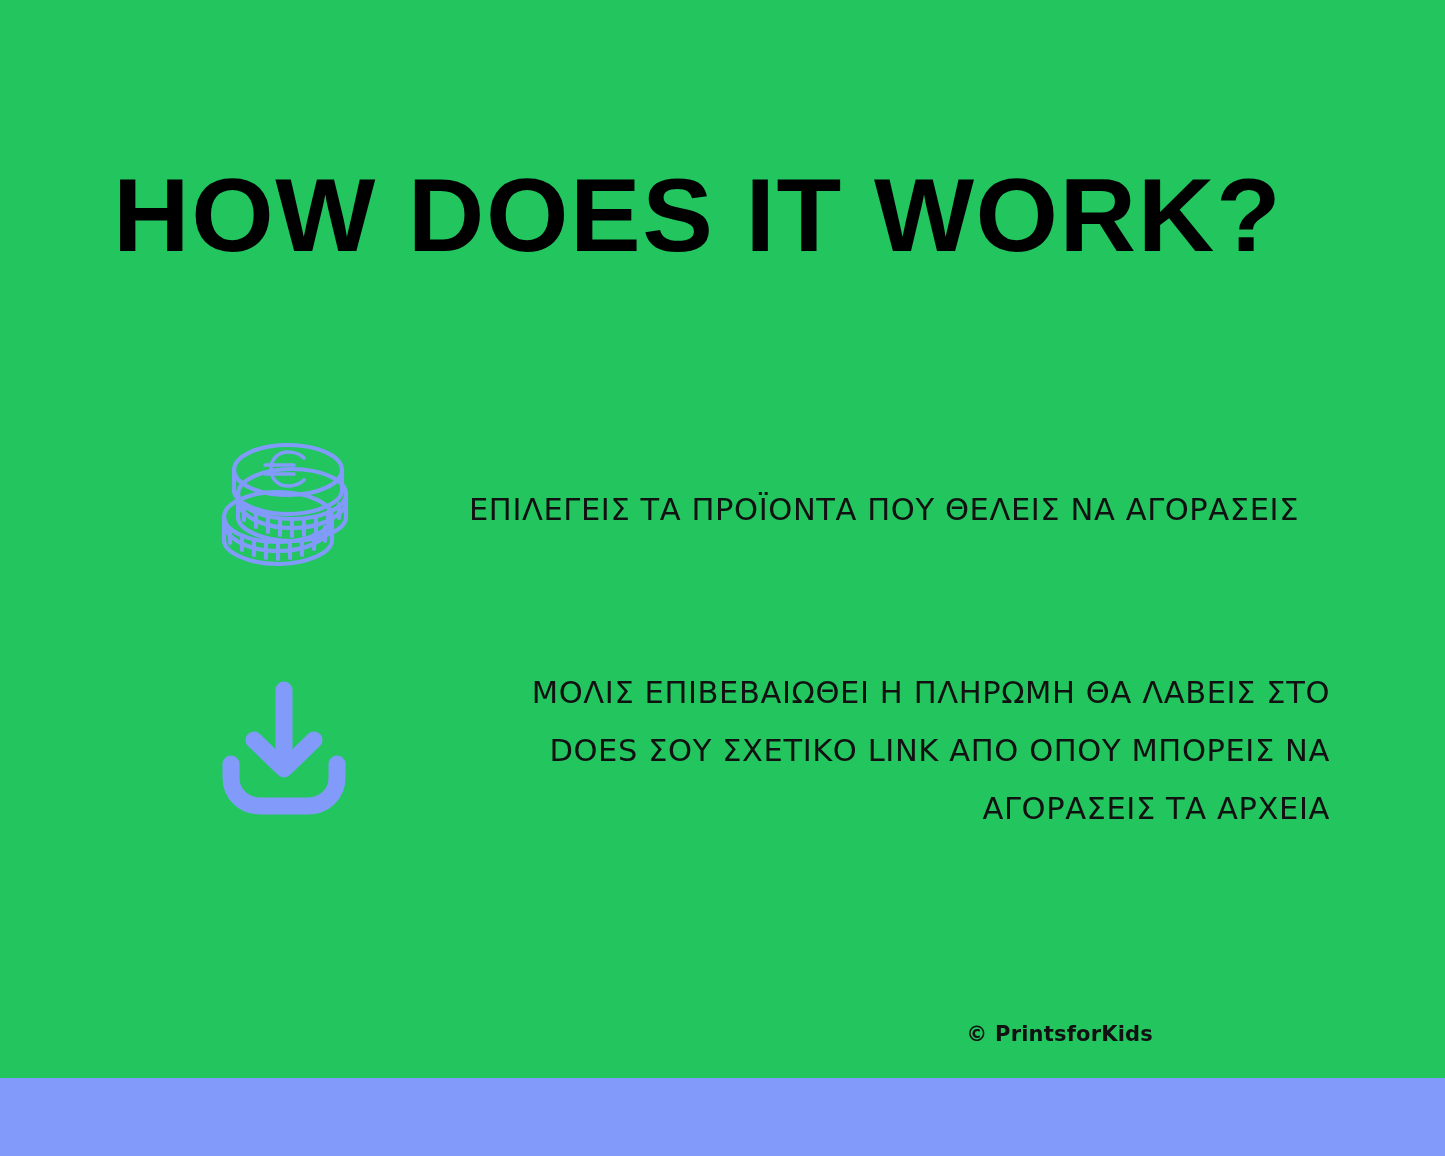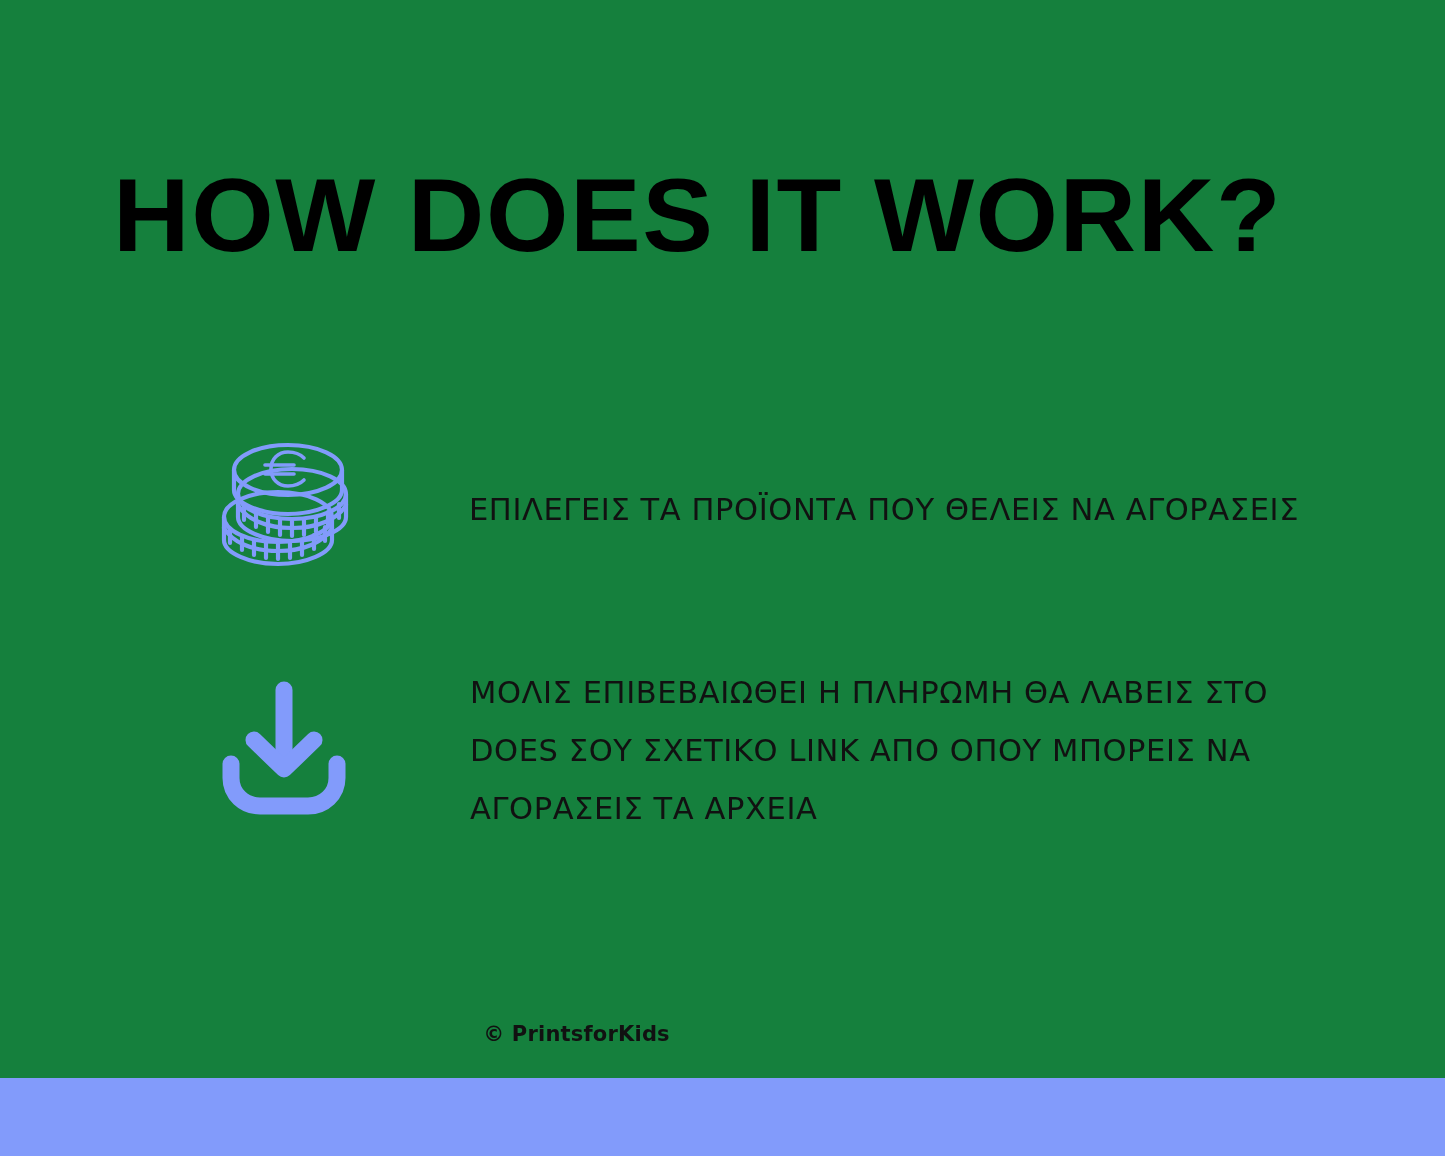--- a/index.html
+++ b/index.html
@@ -11,21 +11,21 @@
     height: 1156px;
     background: #ffffff;
     font-family: "DejaVu Sans", sans-serif;
     overflow: hidden;
   }
 
   #slide {
     position: relative;
     width: 1445px;
     height: 1156px;
-    background: #15803d;
+    background: #22c55e;
   }
 
   
   #title {
     position: absolute;
     left: 113px;
     top: 160px;
     width: 1230px;
     height: 110px;
     color: #000000;
@@ -60,21 +60,21 @@
   }
 
   .step-text {
     position: absolute;
     color: #111111;
     font-family: "DejaVu Sans", sans-serif;
     font-size: 30.5px;
     font-weight: 400;
     letter-spacing: 0.6px;
     line-height: 58px;
-    text-align: left;
+    text-align: right;
     white-space: nowrap;
   }
 
   #step-text-1 {
     left: 469px;
     top: 481px;
     width: 820px;
   }
 
   #step-text-2 {
@@ -87,21 +87,21 @@
     display: block;
     white-space: nowrap;
   }
 
   
   #footer {
     position: absolute;
     left: 0px;
     top: 1022px;
     width: 1153px;
-    text-align: center;
+    text-align: right;
     color: #111111;
     font-family: "DejaVu Sans", sans-serif;
     font-size: 21px;
     font-weight: 700;
     letter-spacing: 0.2px;
   }
 
   
   #bottom-bar {
     position: absolute;

